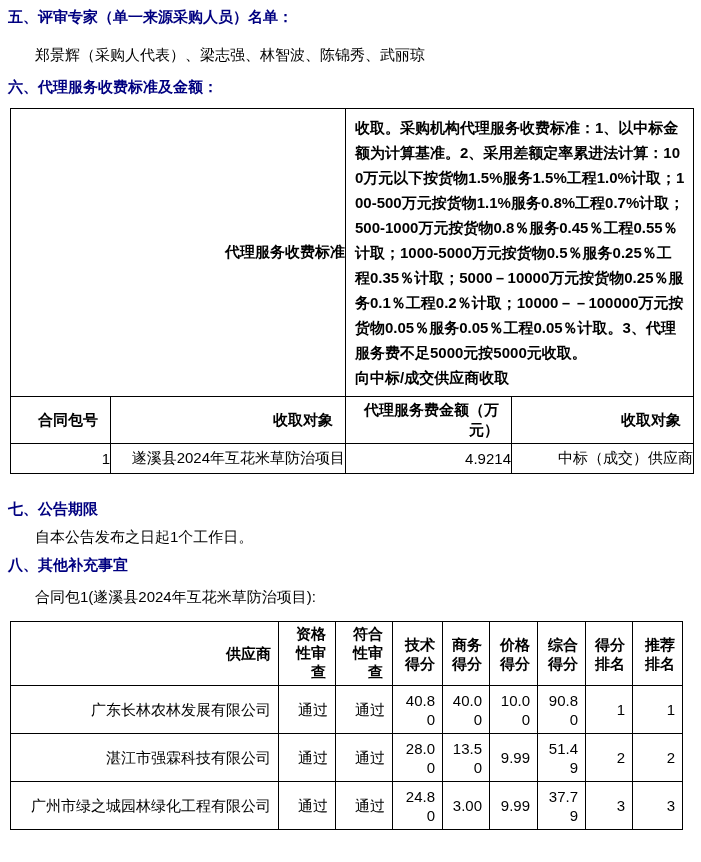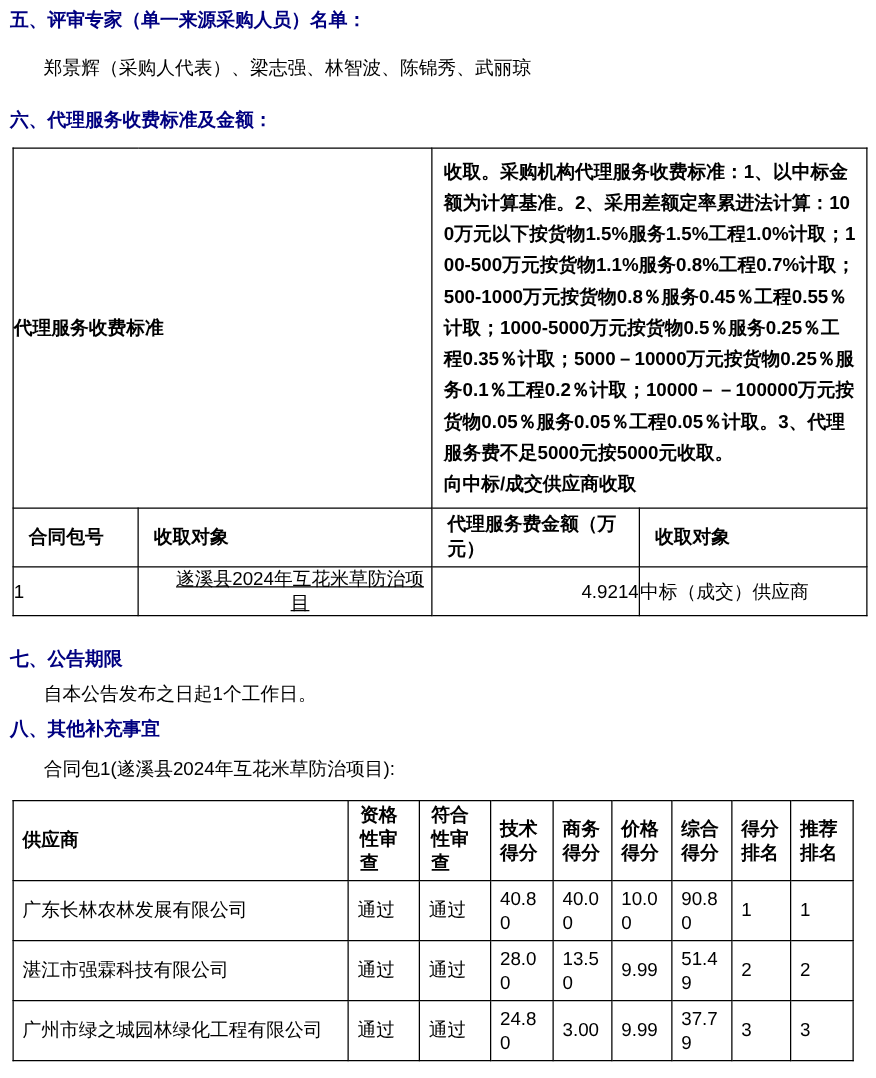--- a/index.html
+++ b/index.html
@@ -17,43 +17,43 @@
     line-height: 18px;
     margin: 0 0 0 8px;
   }
   .para {
     margin: 0 0 0 35px;
     line-height: 18px;
     font-size: 15px;
   }
   #s5 { margin-top: 8px; font-family: Liberation Serif, serif; }
   .names { margin-top: 20px; }
-  #s6 { margin-top: 24px; }
+  #s6 { margin-top: 14px; }
   #s7 { margin-top: 26px; }
   .period { margin-top: 10px; }
   #s8 { margin-top: 10px; }
   .pkg { margin-top: 14px; }
 
   table { border-collapse: collapse; table-layout: fixed; }
-  td { border: 1px solid #000; text-align: left; vertical-align: middle; font-size: 15px; padding: 0; }
+  td { border: 1px solid #000; text-align: right; vertical-align: middle; font-size: 15px; padding: 0; }
 
   
   table.fee { width: 683px; margin: 12px 0 0 10px; }
   .fee .label-cell { font-weight: bold; }
   .fee .text-cell {
     text-align: left; vertical-align: top;
     padding: 6px 8px 6px 9px;
     font-weight: bold;
     line-height: 25px;
     word-break: break-all;
     height: 240px;
   }
   .fee tr.hdr td { font-weight: bold; height: 47px; line-height: 20px; padding: 0 12px; }
   .fee tr.data td { height: 30px; }
-  .fee .name-cell { text-align: center; padding-left: 24px; text-decoration: underline; }
+  .fee .name-cell { text-align: right; padding-left: 9px; }
   .fee .amount-cell { text-align: right; padding-right: 0; }
 
   
   table.score { width: 672px; margin: 15px 0 0 10px; }
   .score td { padding: 0 7px; line-height: 19px; }
   .score tr.hdr td { font-weight: bold; height: 64px; }
   .score tr.hdr td.review { padding: 0 9px; font-family: Liberation Serif, serif; }
   .score tr.data td { height: 48px; word-break: break-all; }
 </style>
 </head>

